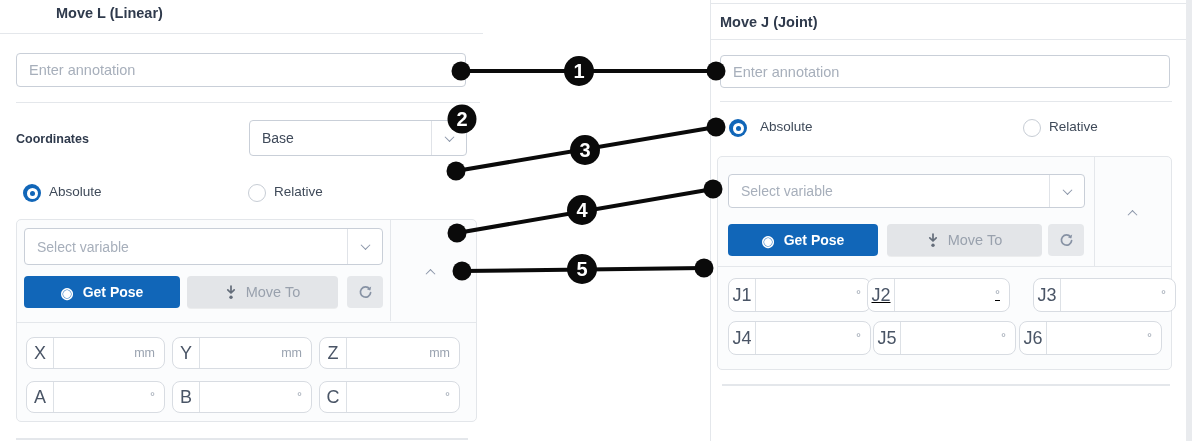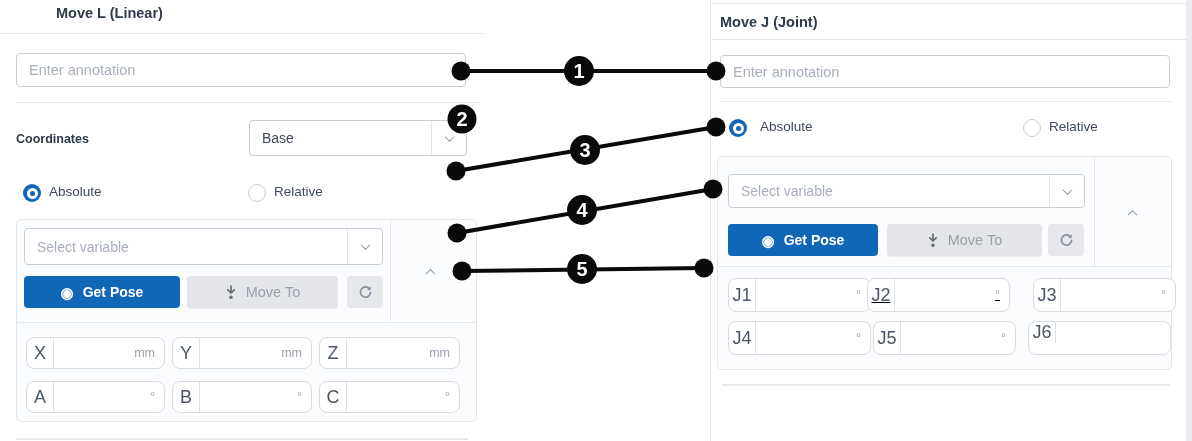--- a/index.html
+++ b/index.html
@@ -245,21 +245,21 @@
     <div class="pose-field tall" style="left:18px; top:321px; width:143px;">
       <span class="pf-label">J4</span>
       <input class="pf-input" style="">
       <span class="pf-unit">°</span>
     </div>
     <div class="pose-field tall" style="left:163px; top:321px; width:143px;">
       <span class="pf-label">J5</span>
       <input class="pf-input" style="">
       <span class="pf-unit">°</span>
     </div>
-    <div class="pose-field tall" style="left:318px; top:321px; width:143px;flex-direction:column;">
+    <div class="pose-field tall" style="left:309px; top:321px; width:143px;">
       <span class="pf-label">J6</span>
       <input class="pf-input" style="">
       <span class="pf-unit">°</span>
     </div>
 
     <div class="rule" style="left:12px; top:384px; width:448px; height:2px;"></div>
   </section>
 
   <div class="scrollbar"></div>
 

